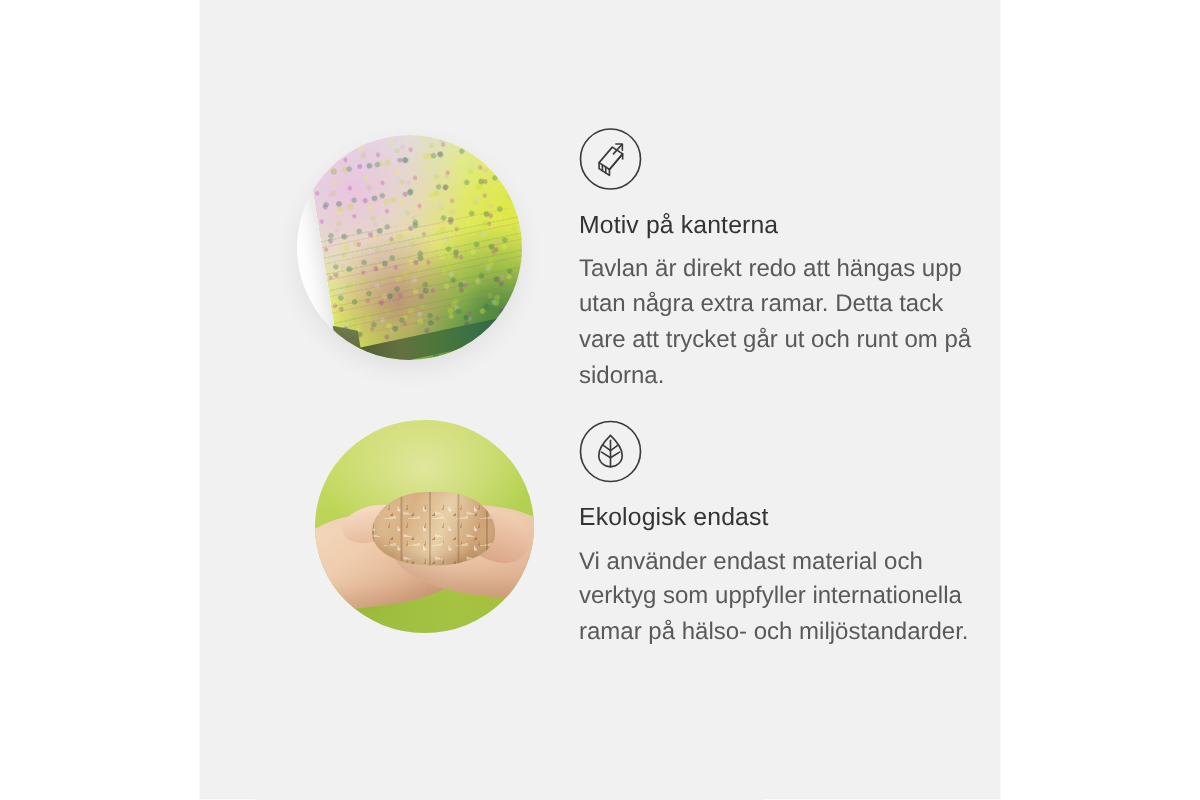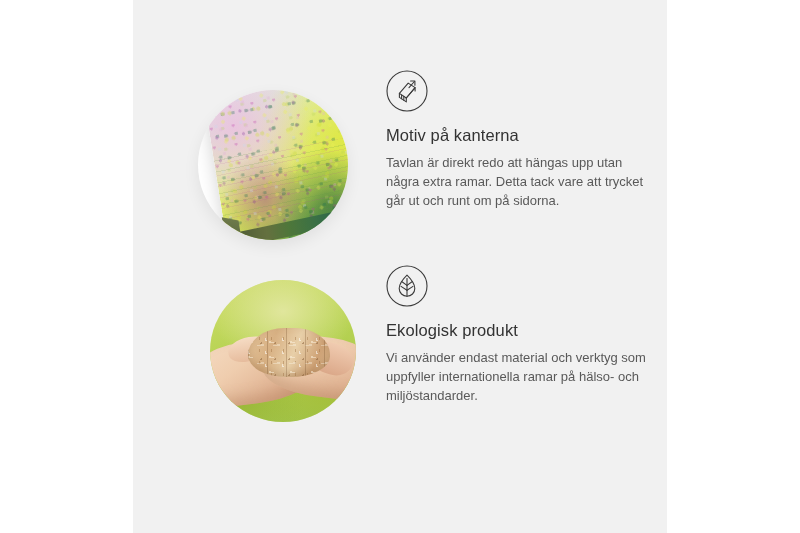--- a/index.html
+++ b/index.html
@@ -225,42 +225,42 @@
       linear-gradient(88deg, rgba(110,74,40,.35) 0 1.5px, transparent 1.5px 10px),
       linear-gradient(-12deg, rgba(255,252,240,.45) 0 2px, transparent 2px 13px);
     background-size: 19px 14px, 16px 18px;
     opacity: .8;
   }
 
   
   .content {
     position: absolute;
     left: 253px;
-    top: 0;
+    top: 15px;
     width: 268px;
   }
 
   .icon-wrap {
     width: 42px;
     height: 42px;
     display: block;
   }
   .icon-wrap svg { display: block; }
 
   .feature-title {
     margin: 14px 0 7px 0;
     font-size: 16.5px;
     font-weight: 400;
     color: #333333;
     letter-spacing: .1px;
     line-height: 1.2;
   }
   .feature-desc {
     margin: 0;
-    font-size: 13px;
+    font-size: 16px;
     line-height: 1.48;
     color: #595959;
   }
 </style>
 </head>
 <body>
 
 <div class="page">
 
   <div class="panel">
@@ -316,20 +316,20 @@
             <circle cx="21" cy="21" r="20"></circle>
             <path d="M21 10.2 C15.6 15.4 13.2 19.6 13.2 23.6 C13.2 27.9 16.7 31.2 21 31.2 C25.3 31.2 28.8 27.9 28.8 23.6 C28.8 19.6 26.4 15.4 21 10.2 Z"></path>
             <path d="M21 13.6 L21 31.2"></path>
             <path d="M21 20.4 L16.0 16.8"></path>
             <path d="M21 20.4 L26.0 16.8"></path>
             <path d="M21 25.2 L15.0 21.4"></path>
             <path d="M21 25.2 L27.0 21.4"></path>
           </svg>
         </span>
 
-        <h2 class="feature-title">Ekologisk produkt</h2>
+        <h2 class="feature-title">Ekologisk endast</h2>
 
         <p class="feature-desc">Vi använder endast material och verktyg som uppfyller internationella ramar på hälso- och miljöstandarder.</p>
       </div>
     </div>
 
   </div>
 </div>
 
 </body></html>

